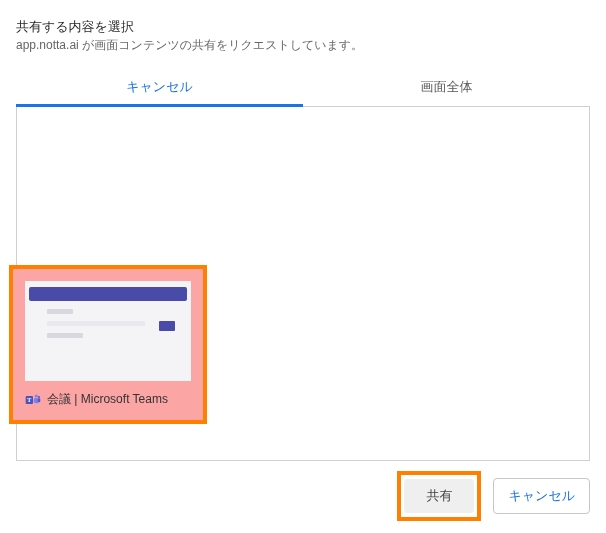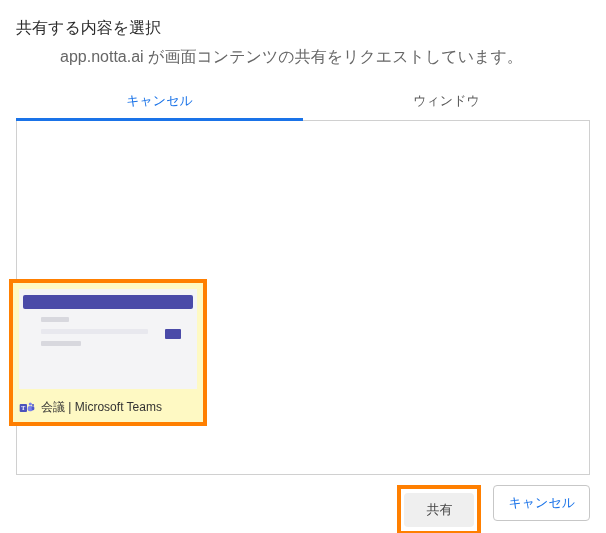--- a/index.html
+++ b/index.html
@@ -9,29 +9,28 @@
     font-family: "Segoe UI", Meiryo, sans-serif;
     background: #fff;
     color: #333;
     font-size: 13px;
     position: relative;
   }
   .dialog {
     padding: 18px 16px 14px 16px;
   }
   .title {
-    font-size: 16px;
+    font-size: 13px;
     color: #2b2b2b;
-    margin-bottom: 8px;
+    margin-bottom: 1px;
   }
   .subtitle {
-    font-size: 16px;
+    font-size: 12px;
     color: #666;
     margin-bottom: 14px;
-    margin-left: 44px;
   }
   .tabs {
     display: flex;
     border-bottom: 1px solid #d0d0d0;
   }
   .tab {
     flex: 1;
     text-align: center;
     padding: 10px 0;
     font-size: 13px;
@@ -53,23 +52,23 @@
     border: 1px solid #d0d0d0;
     border-top: none;
     height: 354px;
     position: relative;
   }
   .window-tile {
     position: absolute;
     left: -8px;
     top: 158px;
     width: 198px;
-    padding: 6px;
+    padding: 12px;
     border: 4px solid #ff7f00;
-    background: #fef9c3;
+    background: #fca5a5;
   }
   .thumb {
     width: 100%;
     height: 100px;
     background: #f4f4f6;
     position: relative;
     overflow: hidden;
   }
   .thumb-header {
     position: absolute;
@@ -106,21 +105,21 @@
     font-size: 12px;
     color: #333;
   }
   .teams-icon {
     width: 16px; height: 16px;
     flex: 0 0 16px;
   }
   .footer {
     display: flex;
     justify-content: flex-end;
-    align-items: flex-start;
+    align-items: center;
     gap: 12px;
     padding-top: 10px;
   }
   .btn {
     font-size: 13px;
     padding: 8px 18px;
     border-radius: 4px;
     cursor: pointer;
     font-family: inherit;
   }
@@ -144,21 +143,21 @@
 </head>
 <body>
 
 <div class="dialog">
 
   <div class="title">共有する内容を選択</div>
   <div class="subtitle">app.notta.ai が画面コンテンツの共有をリクエストしています。</div>
 
   <div class="tabs">
     <div class="tab active">キャンセル</div>
-    <div class="tab">ウィンドウ</div>
+    <div class="tab">画面全体</div>
   </div>
 
   <div class="content-area">
     <div class="window-tile">
       <div class="thumb">
         <div class="thumb-header"></div>
         <div class="thumb-body">
           <div class="thumb-line s1"></div>
           <div class="thumb-line s2"></div>
           <div class="thumb-line s3"></div>

